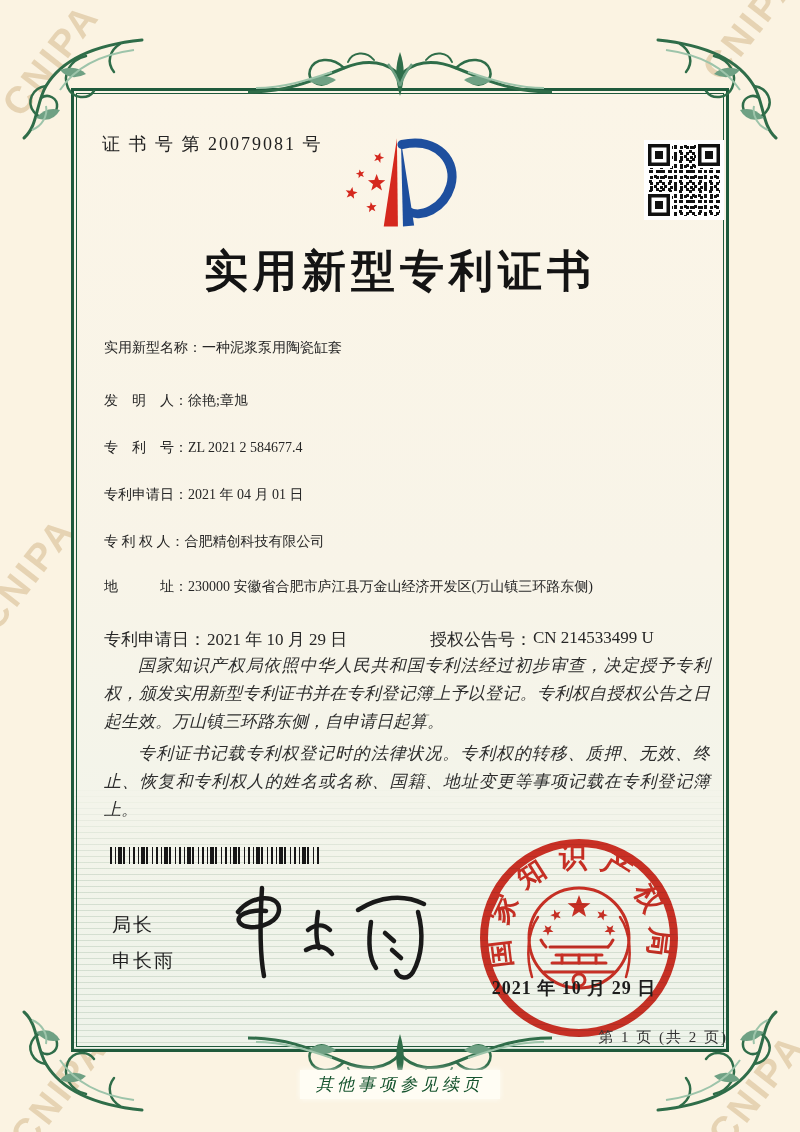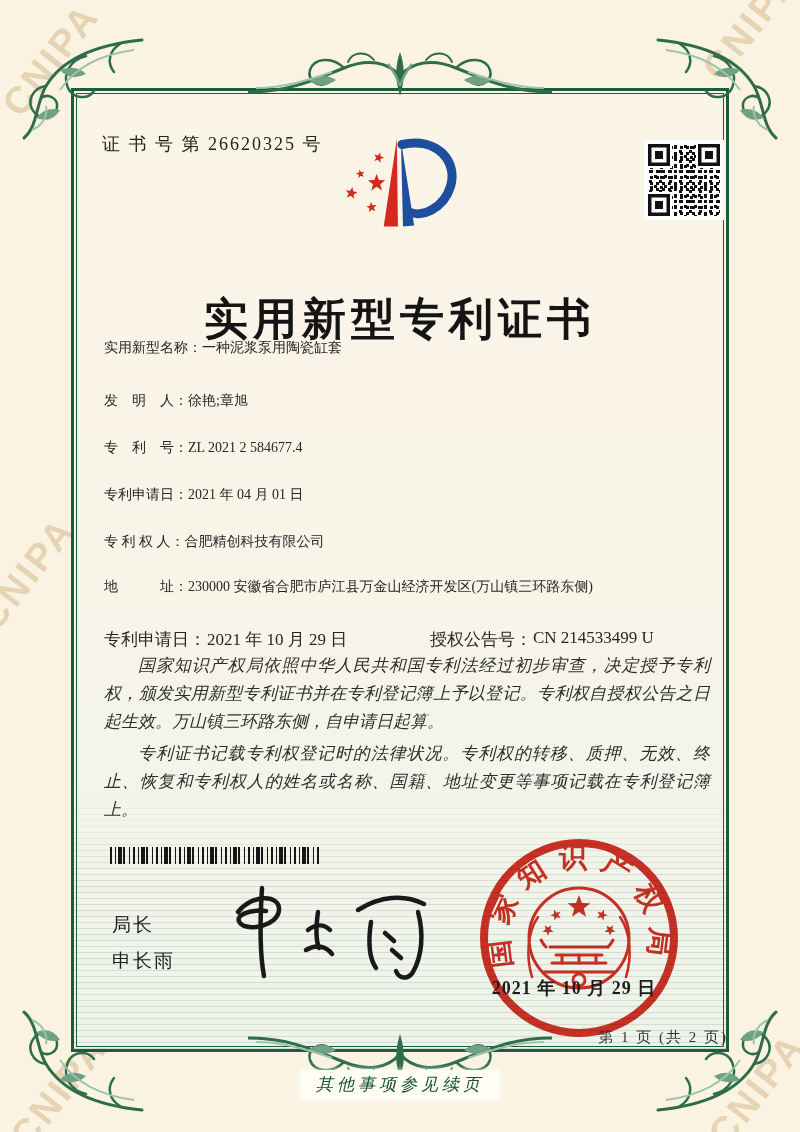--- a/index.html
+++ b/index.html
@@ -26,21 +26,21 @@
   
   .orn{position:absolute;width:130px;height:130px;}
   .orn.tr{transform:scaleX(-1);} .orn.bl{transform:scaleY(-1);} .orn.br{transform:scale(-1,-1);}
   .flo{position:absolute;left:248px;width:304px;height:76px;}
   .flo.bottom{transform:scaleY(-1);}
 
   
   .abs{position:absolute;}
   .certno{left:102px;top:132px;font-size:18px;letter-spacing:2px;color:#222;}
   .title{left:0;right:0;top:242px;text-align:center;font-size:44px;font-weight:700;
-         letter-spacing:5px;color:#141414;margin-top:48px;}
+         letter-spacing:5px;color:#141414;}
   .frow{left:104px;font-size:14px;line-height:26px;display:flex;color:#262626;}
   .flabel{white-space:pre;}
   .fvalue{max-width:474px;}
   .grant{font-size:17px;color:#262626;white-space:pre;}
   .paras{left:104px;top:652px;width:606px;font-size:17px;line-height:28px;
          text-align:justify;font-style:italic;color:#2d2d2d;}
   .paras p{margin:0 0 4px 0;text-indent:2em;}
   .barcode{left:110px;top:847px;width:212px;height:17px;
       background:repeating-linear-gradient(90deg,#161616 0 2px,transparent 2px 5px,#161616 5px 6px,
       transparent 6px 8px,#161616 8px 12px,transparent 12px 13px,#161616 13px 15px,
@@ -118,21 +118,21 @@
       <use href="#floHalf" transform="translate(304,0) scale(-1,1)"></use>
     <path d="M152,12 c5,14 5,28 0,44 c-5,-16 -5,-30 0,-44" fill="#2f6d49"></path>
     <path d="M140,24 q8,10 12,22 M164,24 q-8,10 -12,22" fill="none" stroke="#6fa184" stroke-width="2.5"></path>
   </svg>
   <svg class="flo bottom" style="top:1014px" viewBox="0 0 304 76">
     <use href="#floHalf"></use>
       <use href="#floHalf" transform="translate(304,0) scale(-1,1)"></use>
     <path d="M152,12 c5,14 5,28 0,44 c-5,-16 -5,-30 0,-44" fill="#2f6d49"></path>
   </svg>
 
-  <div class="abs certno">证 书 号 第 26620325 号</div>
+  <div class="abs certno">证 书 号 第 20079081 号</div>
 
   <svg class="abs" style="left:328px;top:124px;width:152px;height:114px" viewBox="0 0 150 112">
     <path d="M73,20 C109,12 128,38 121,61 C114,84 91,93 79,86" fill="none" stroke="#1e4f9e" stroke-width="9" stroke-linecap="round"></path>
     <polygon points="68,14 55,101 69,101" fill="#d5281e"></polygon>
     <polygon points="72,16 74,101 85,100" fill="#1e4f9e"></polygon>
     <use href="#star" fill="#d5281e" transform="translate(50,33) scale(0.45) rotate(18)"></use>
     <use href="#star" fill="#d5281e" transform="translate(32,49) scale(0.38) rotate(-12)"></use>
     <use href="#star" fill="#d5281e" transform="translate(48,58) scale(0.75)"></use>
     <use href="#star" fill="#d5281e" transform="translate(23,68) scale(0.52) rotate(10)"></use>
     <use href="#star" fill="#d5281e" transform="translate(43,82) scale(0.45) rotate(-8)"></use>

